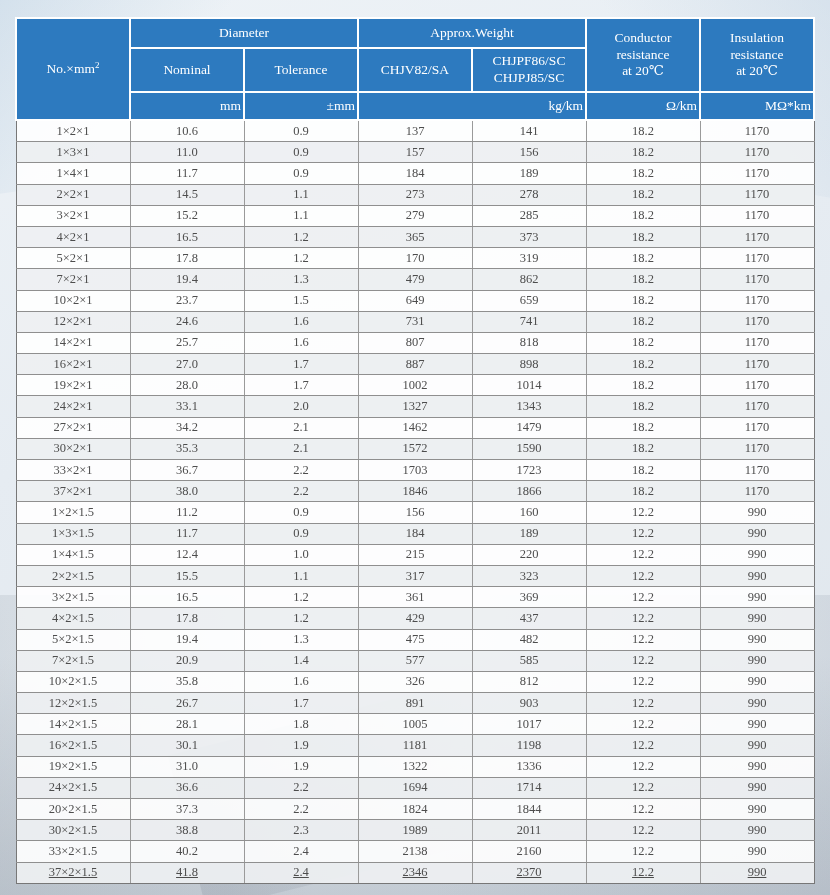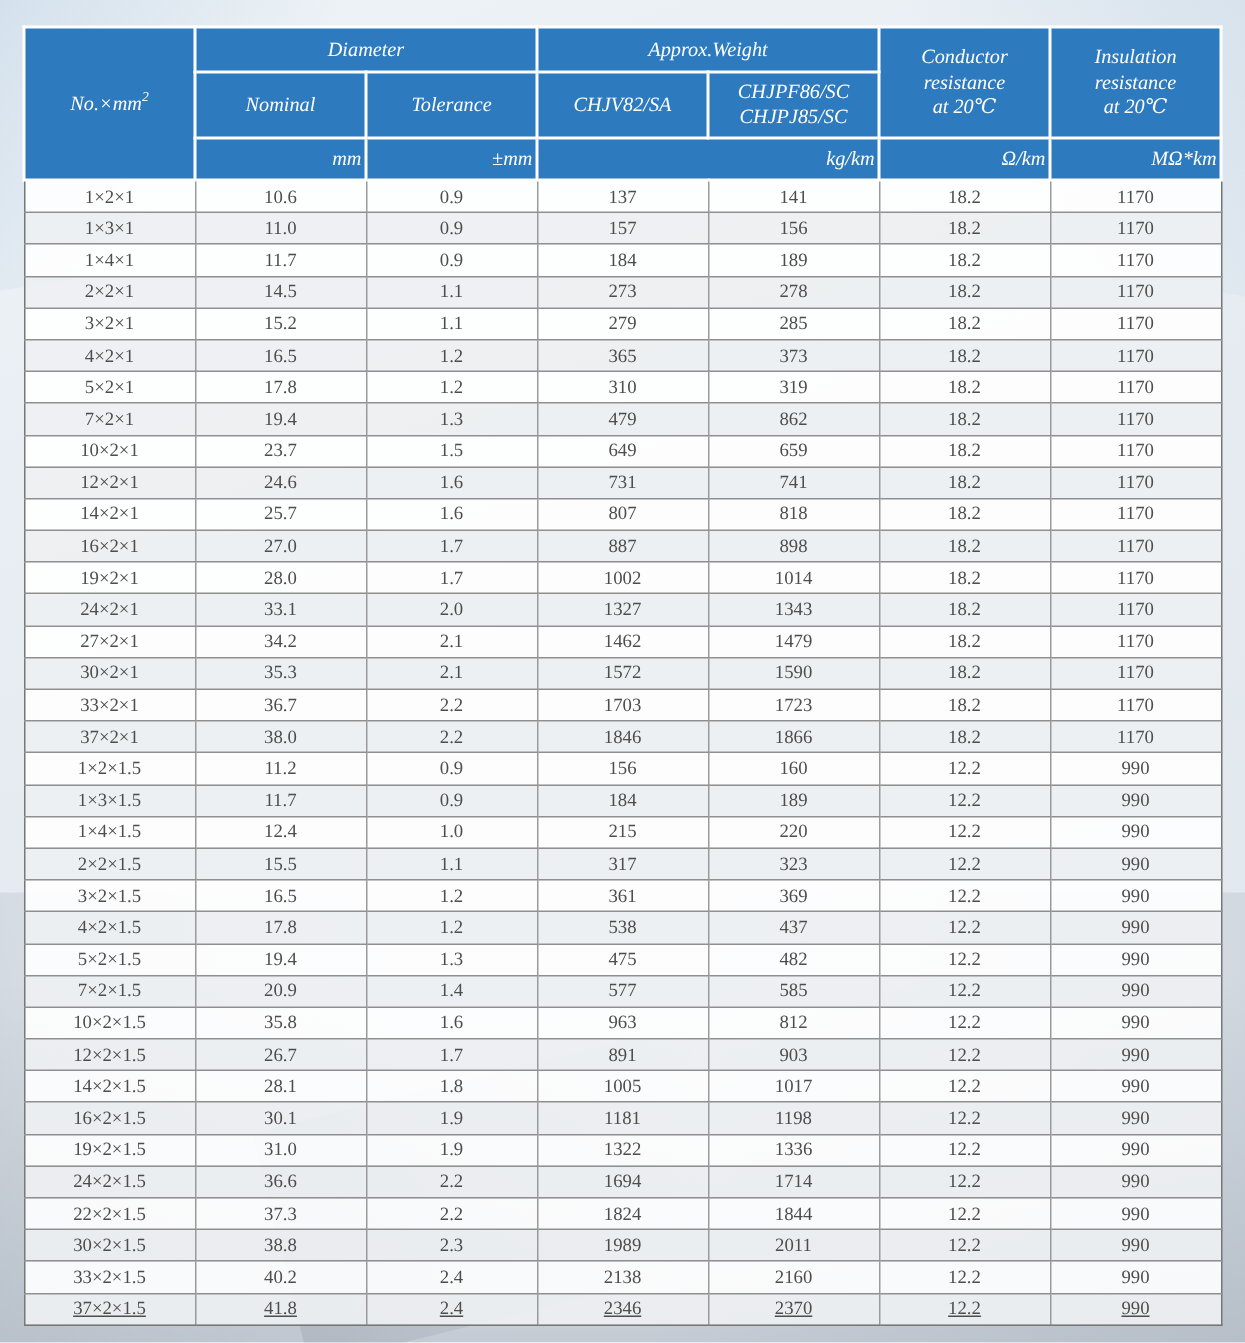--- a/index.html
+++ b/index.html
@@ -58,21 +58,20 @@
     background: #2d7abf;
     color: #ffffff;
     font-weight: normal;
     font-size: 13.5px;
     line-height: 1.25;
     border: 2px solid #ffffff;
     text-align: center;
     vertical-align: middle;
     padding: 2px 2px;
     white-space: pre-line;
-    font-style: italic;
   }
   .spec-table thead tr.group-row th { height: 24px; }
   .spec-table thead tr.sub-row th { height: 38px; }
   .spec-table thead tr.unit-row th { height: 22px; text-align: right; }
 
   .spec-table thead th sup {
     font-size: 9px;
     vertical-align: super;
     line-height: 0;
   }
@@ -193,21 +192,21 @@
         <td>1.2</td>
         <td>365</td>
         <td>373</td>
         <td>18.2</td>
         <td>1170</td>
       </tr>
       <tr>
         <td>5×2×1</td>
         <td>17.8</td>
         <td>1.2</td>
-        <td>310</td>
+        <td>170</td>
         <td>319</td>
         <td>18.2</td>
         <td>1170</td>
       </tr>
       <tr>
         <td>7×2×1</td>
         <td>19.4</td>
         <td>1.3</td>
         <td>479</td>
         <td>862</td>
@@ -346,21 +345,21 @@
         <td>1.2</td>
         <td>361</td>
         <td>369</td>
         <td>12.2</td>
         <td>990</td>
       </tr>
       <tr>
         <td>4×2×1.5</td>
         <td>17.8</td>
         <td>1.2</td>
-        <td>538</td>
+        <td>429</td>
         <td>437</td>
         <td>12.2</td>
         <td>990</td>
       </tr>
       <tr>
         <td>5×2×1.5</td>
         <td>19.4</td>
         <td>1.3</td>
         <td>475</td>
         <td>482</td>
@@ -373,21 +372,21 @@
         <td>1.4</td>
         <td>577</td>
         <td>585</td>
         <td>12.2</td>
         <td>990</td>
       </tr>
       <tr>
         <td>10×2×1.5</td>
         <td>35.8</td>
         <td>1.6</td>
-        <td>963</td>
+        <td>326</td>
         <td>812</td>
         <td>12.2</td>
         <td>990</td>
       </tr>
       <tr>
         <td>12×2×1.5</td>
         <td>26.7</td>
         <td>1.7</td>
         <td>891</td>
         <td>903</td>
@@ -424,21 +423,21 @@
       <tr>
         <td>24×2×1.5</td>
         <td>36.6</td>
         <td>2.2</td>
         <td>1694</td>
         <td>1714</td>
         <td>12.2</td>
         <td>990</td>
       </tr>
       <tr>
-        <td>22×2×1.5</td>
+        <td>20×2×1.5</td>
         <td>37.3</td>
         <td>2.2</td>
         <td>1824</td>
         <td>1844</td>
         <td>12.2</td>
         <td>990</td>
       </tr>
       <tr>
         <td>30×2×1.5</td>
         <td>38.8</td>

